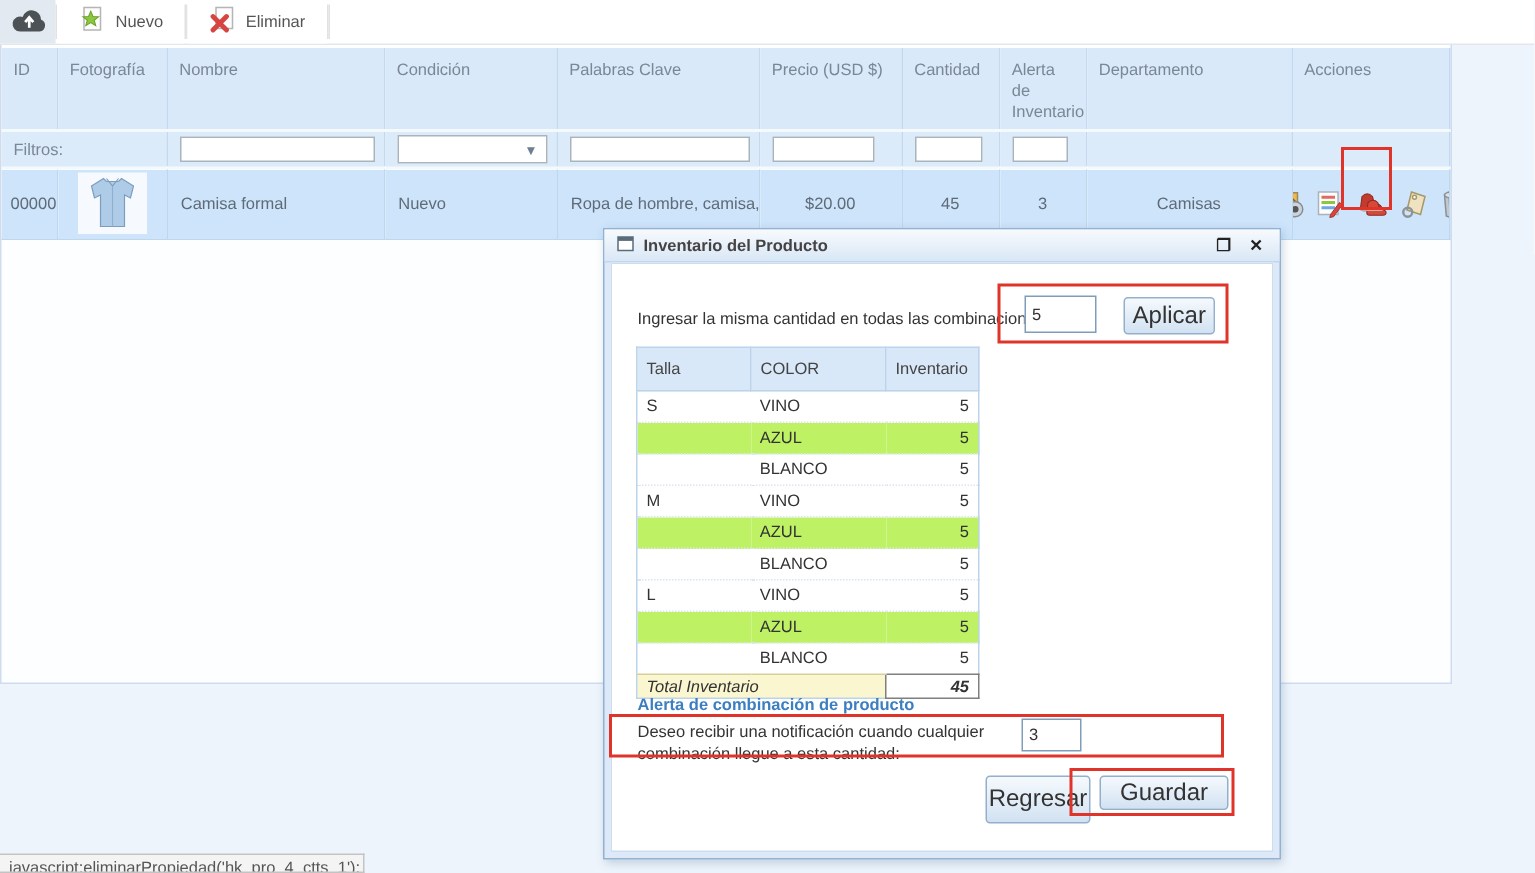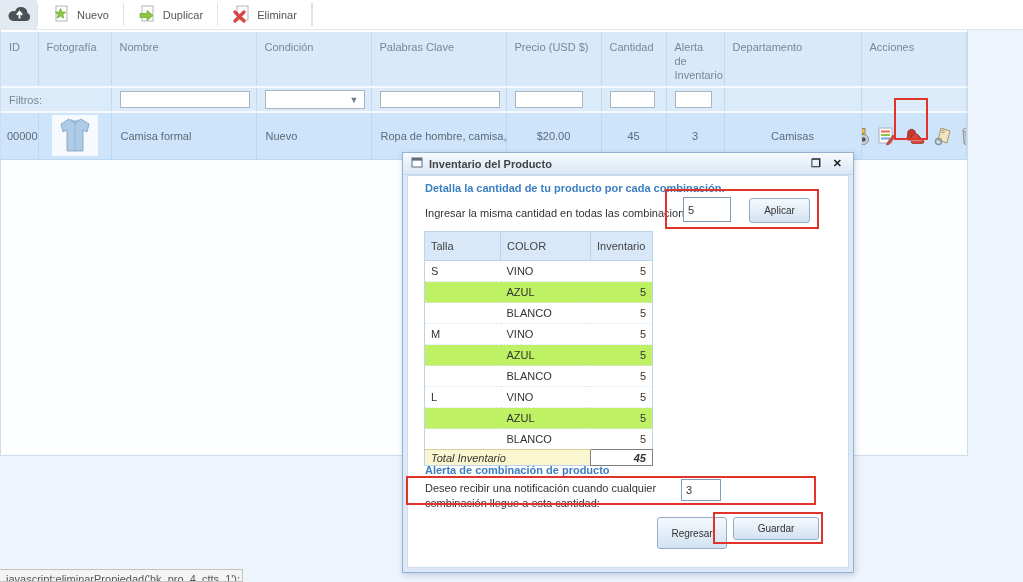--- a/index.html
+++ b/index.html
@@ -86,21 +86,21 @@
   .m-abs { position:absolute; }
   .m-head { color:#3c7fc0; font-weight:bold; }
   .m-text { color:#333; }
   .m-input {
     border:1px solid #7f9db9; background:#fff; font-family:"Liberation Sans",sans-serif;
     font-size:11px; padding:0 4px; color:#333;
   }
   .m-btn {
     background:linear-gradient(#f5f9fd,#d2e2f2); border:1px solid #93afcb;
     border-radius:3px; color:#333; font-family:"Liberation Sans",sans-serif;
-    font-size:10px; cursor:pointer;
+    font-size:16px; cursor:pointer;
   }
   
   table.vtable { border-collapse:collapse; table-layout:fixed; width:228px; border:1px solid #bcd4ea; }
   .vtable th {
     background:#d8e8f8; color:#444; font-weight:normal; text-align:left;
     height:20px; padding:8px 6px; border:1px solid #bcd4ea;
   }
   .vtable td { height:21px; padding:0 6px; color:#333; border-bottom:1px dotted #dbe6f1; background:#fff; }
   .vtable tr.alt td { background:#bef264; }
   .vtable td.num { text-align:right; }
@@ -137,29 +137,20 @@
   <div class="tb-btn">
     <span>
       <svg width="18" height="18" viewBox="0 0 18 18">
         <rect x="4" y="1" width="11" height="15" fill="#fdfdfd" stroke="#b5b5b5"></rect>
         <path d="M8.5 3.5 L10 7 L13.7 7.2 L10.8 9.5 L11.8 13.1 L8.5 11 L5.2 13.1 L6.2 9.5 L3.3 7.2 L7 7 Z" fill="#8dc63f" stroke="#6aa32c" stroke-width=".7"></path>
       </svg>
     </span>
     <span>Nuevo</span>
   </div>
   <div class="tb-sep"></div>
-  <div class="tb-btn">
-    <span>
-      <svg width="18" height="18" viewBox="0 0 18 18">
-        <rect x="4" y="1" width="11" height="15" fill="#fdfdfd" stroke="#b5b5b5"></rect>
-        <path d="M2 8.5 h7 v-3 l6 5 -6 5 v-3 h-7 Z" fill="#8dc63f" stroke="#6aa32c" stroke-width=".7"></path>
-      </svg>
-    </span>
-    <span>Duplicar</span>
-  </div>
   <div class="tb-sep"></div>
   <div class="tb-btn">
     <span>
       <svg width="18" height="18" viewBox="0 0 18 18">
         <rect x="5" y="1" width="11" height="14" fill="#fdfdfd" stroke="#b5b5b5"></rect>
         <path d="M3 7 L12 16 M12 7 L3 16" stroke="#d64541" stroke-width="3.2" stroke-linecap="round"></path>
       </svg>
     </span>
     <span>Eliminar</span>
   </div>
@@ -286,21 +277,20 @@
         <rect x="1" y="1" width="10" height="2.6" fill="#5a6b7c"></rect>
       </svg>
     </span>
     <span>Inventario del Producto</span>
     <span class="sp"></span>
     <span class="win-ctl">❐</span>
     <span class="win-ctl">✕</span>
   </div>
   <div class="modal-body"></div>
 
-  <div class="m-abs m-head" style="left:22px; top:29px;">Detalla la cantidad de tu producto por cada combinación.</div>
   <div class="m-abs m-text" style="left:22px; top:54px;">Ingresar la misma cantidad en todas las combinaciones.</div>
   <input class="m-abs m-input" style="left: 280px; top: 44px; width: 48px; height: 25px;" value="5">
   <button class="m-abs m-btn" style="left:346px; top:45px; width:61px; height:25px;">Aplicar</button>
 
   <table class="vtable m-abs" style="left:21px; top:78px;">
     <colgroup>
         <col style="width:76px">
         <col style="width:90px">
         <col style="width:62px">
       </colgroup>

